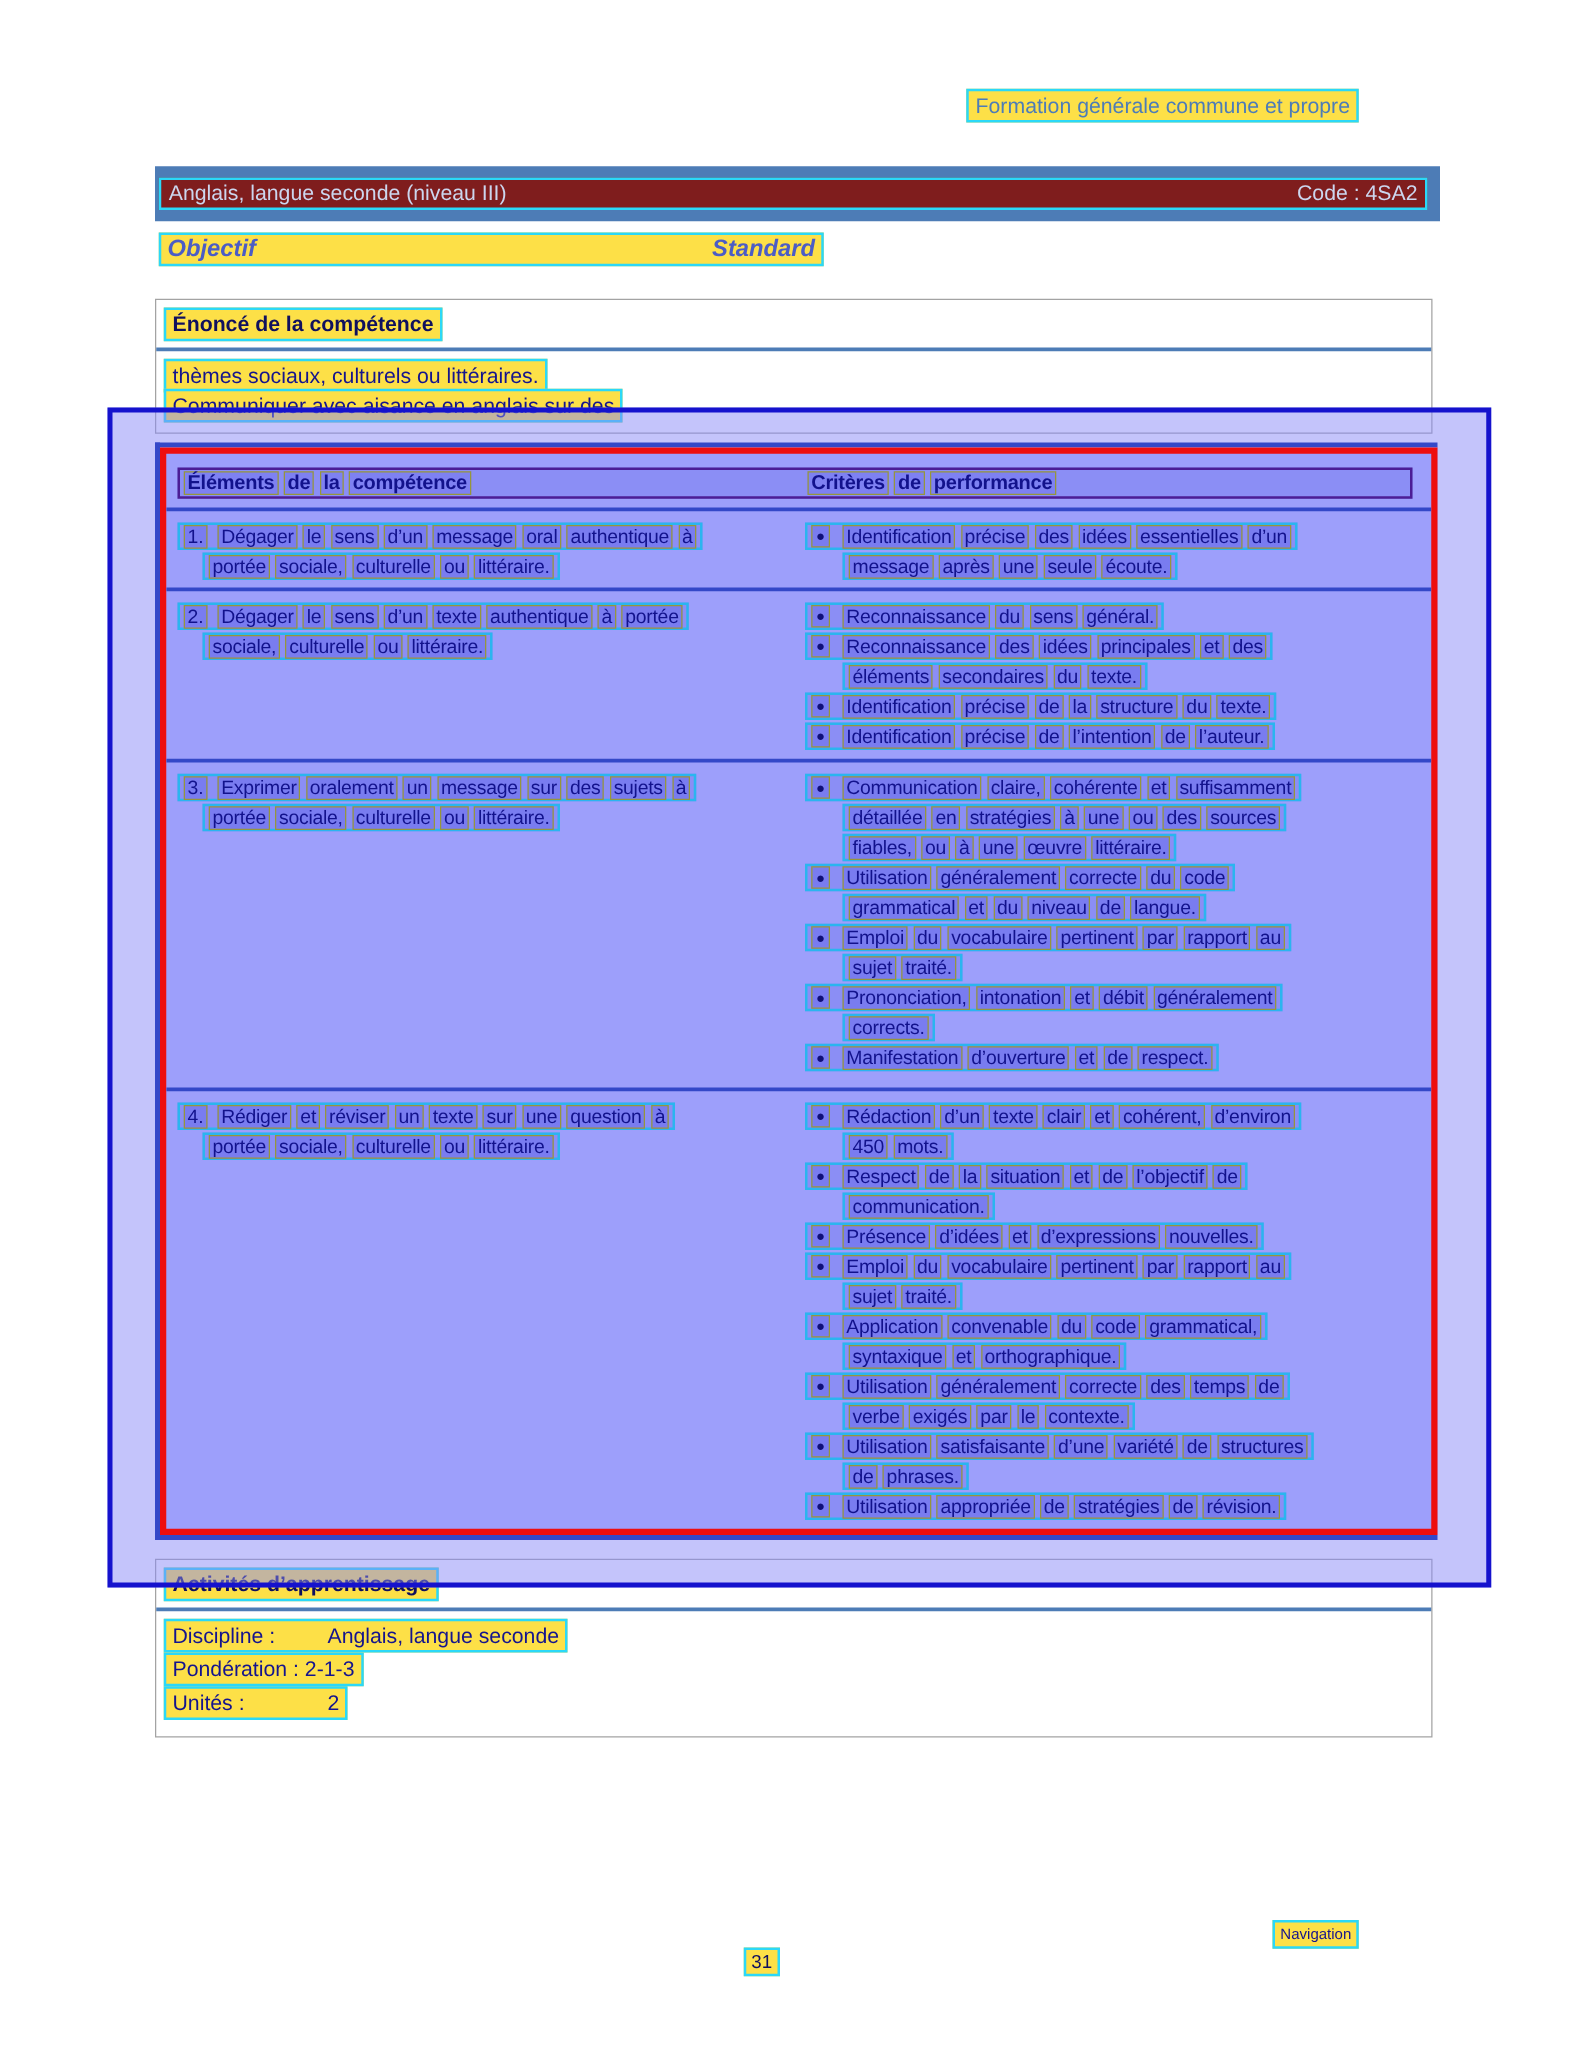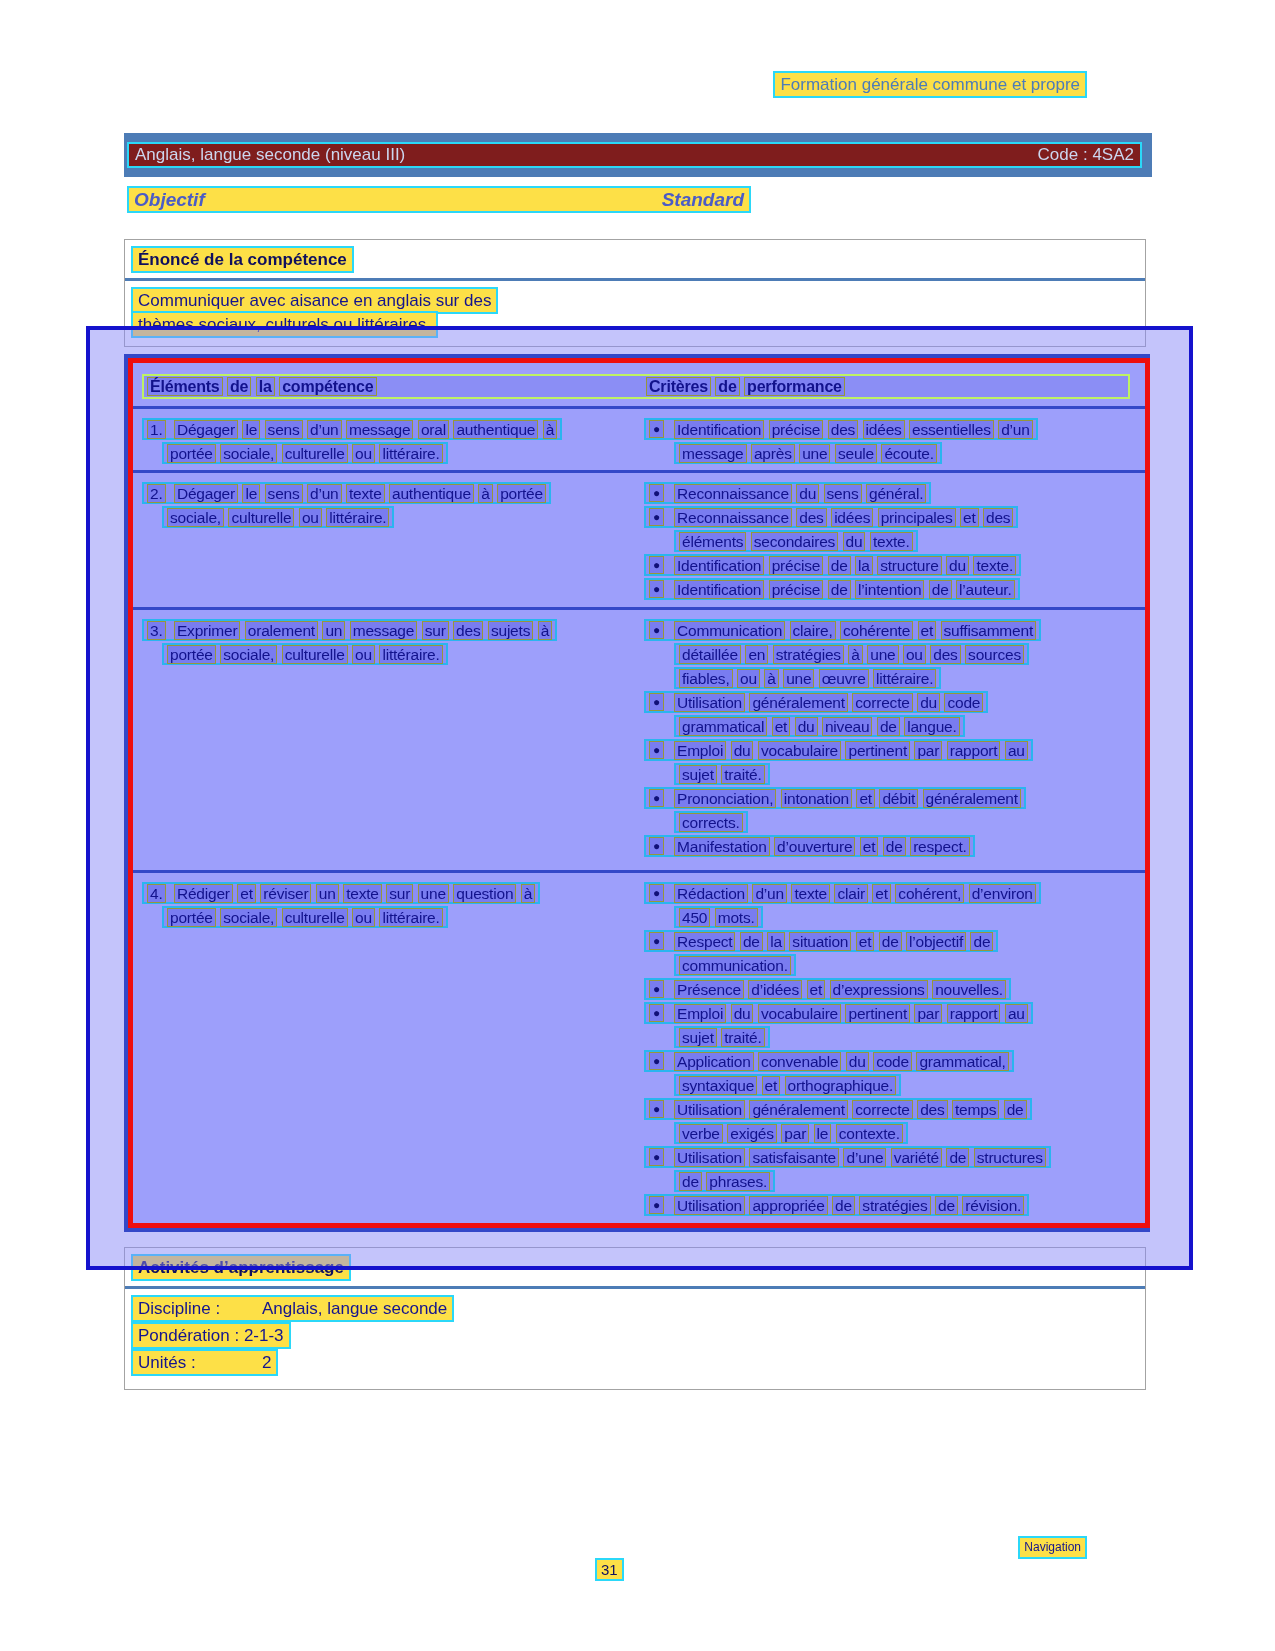--- a/index.html
+++ b/index.html
@@ -13,21 +13,21 @@
   
   .formation{position:absolute;top:71px;right:188px;color:#4d7cb8;}
 
   
   .bar{position:absolute;left:124px;top:133px;width:1028px;height:44px;background:#4d7cb6;box-sizing:border-box;}
   .bar-hl{position:absolute;left:3px;top:9px;width:1015px;height:26px;background:#7f1d1d;
           border:2px solid #2bd8f8;box-sizing:border-box;display:flex;justify-content:space-between;
           align-items:center;padding:0 6px;color:#ccd6ee;font-size:17px;}
 
   
-  .objline{position:absolute;left:127px;top:186px;width:624px;display:flex;justify-content:space-between;
+  .objline{position:absolute;left:127px;top:186px;width:532px;display:flex;justify-content:space-between;
            font-weight:bold;font-style:italic;font-size:19px;color:#4b5cc6;}
 
   
   .secbox{position:absolute;left:124px;width:1022px;border:1px solid #a3a3a3;background:#ffffff;box-sizing:border-box;}
   .secbox .sechead{height:41px;border-bottom:3px solid #4d7cb6;padding:6px 0 0 6px;box-sizing:border-box;}
   .secbox .sechead .hl{font-weight:bold;color:#10105e;}
   .secbox .secbody{padding:6px 0 0 6px;}
   .enonce{top:239px;height:108px;}
   .enonce .secbody .line{height:24px;}
   .activites{top:1247px;height:143px;}
@@ -39,21 +39,21 @@
   .overlay{position:absolute;left:86px;top:326px;width:1107px;height:944px;
            background:rgba(138,138,248,0.5);border:4px solid #1512cd;box-sizing:border-box;
            z-index:5;pointer-events:none;}
 
   
   .tablewrap{position:absolute;left:124px;top:354px;z-index:10;
              border-left:4px solid #3448c8;border-top:4px solid #3448c8;border-bottom:4px solid #3448c8;}
   .dtable{width:1022px;height:870px;border:5px solid #ee0e0e;background:#9d9ffb;box-sizing:border-box;overflow:hidden;}
   .thead{position:relative;height:46px;border-bottom:3px solid #3448c8;box-sizing:border-box;}
   .hstrip{position:absolute;left:9px;top:11px;width:988px;height:25px;background:#8b8ef5;
-          border:2px solid #bef264;box-sizing:border-box;}
+          border:2px solid #4c1d95;box-sizing:border-box;}
   .hgroup{position:absolute;top:1px;left:3px;white-space:nowrap;font-weight:bold;font-size:16px;}
   .hgroup.g2{left:502px;}
   .trow{display:flex;border-bottom:3px solid #3448c8;box-sizing:border-box;padding-top:9px;}
   .trow:last-child{border-bottom:none;}
   .row-h1{height:64px;}.row-h2{height:137px;}.row-h3{height:263px;}.row-h4{height:351px;}
   .cell-el{width:511px;padding-left:9px;box-sizing:border-box;}
   .cell-cr{flex:1;}
   .tline{height:24px;white-space:nowrap;}
   .tline.cont-el{margin-left:20px;}
   .tline.cont-cr{margin-left:30px;}
@@ -88,22 +88,22 @@
   <div class="hl objline">
     <span>Objectif</span>
     <span>Standard</span>
   </div>
 
   <div class="secbox enonce">
     <div class="sechead">
       <span class="hl">Énoncé de la compétence</span>
     </div>
     <div class="secbody">
+      <div class="line"><span class="hl">thèmes sociaux, culturels ou littéraires.</span></div>
       <div class="line"><span class="hl">Communiquer avec aisance en anglais sur des</span></div>
-      <div class="line"><span class="hl">thèmes sociaux, culturels ou littéraires.</span></div>
     </div>
   </div>
 
   <div class="overlay"></div>
 
   <div class="tablewrap">
     <div class="dtable">
       <div class="thead">
         <div class="hstrip">
           <span class="hgroup wz"><span class="w">Éléments</span> <span class="w">de</span> <span class="w">la</span> <span class="w">compétence</span> </span>

